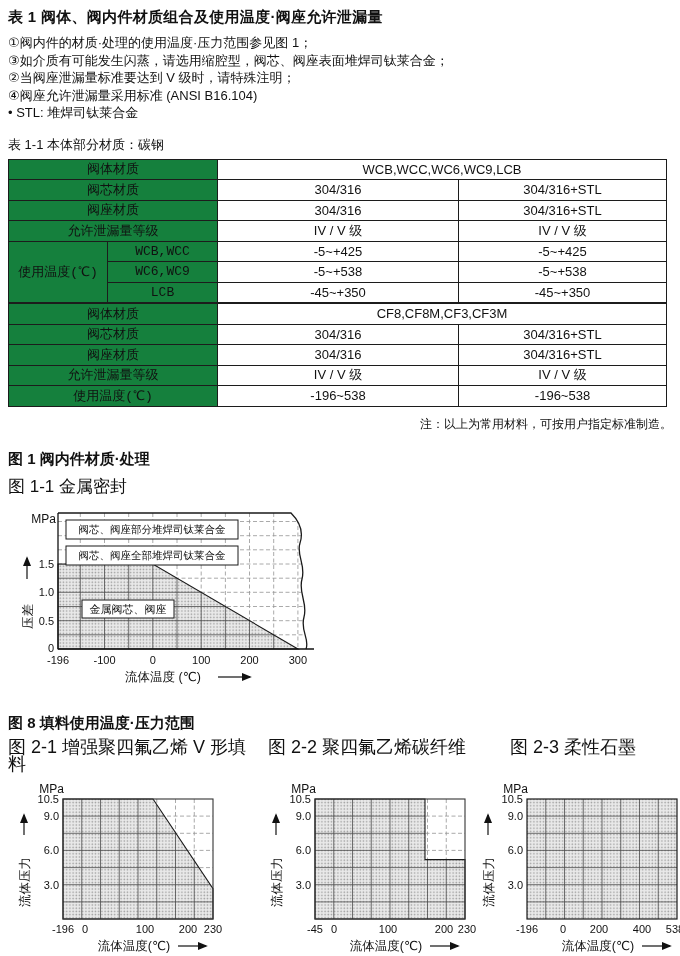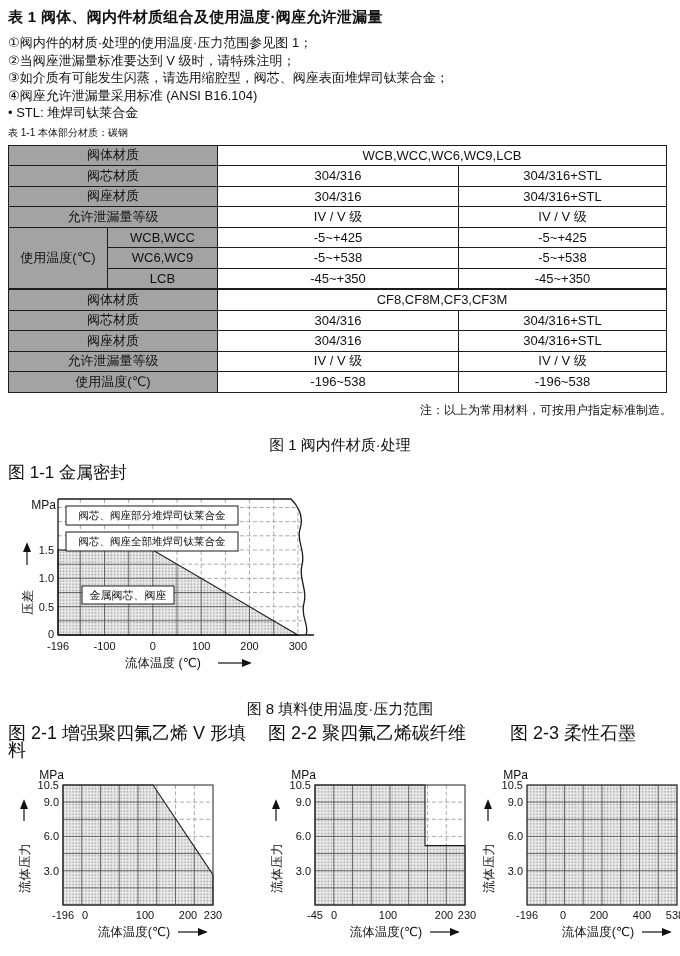--- a/index.html
+++ b/index.html
@@ -1,27 +1,27 @@
 <!DOCTYPE html>
 <html><head>
 <meta charset="utf-8">
 <style>
   html,body{margin:0;padding:0;background:#fff;}
   body{width:680px;height:956px;overflow:hidden;color:#111;
        font-family:"Liberation Sans","DejaVu Sans",sans-serif;}
   .page{padding:6px 8px 0 8px;width:664px;}
   .doc-title{font-size:15px;font-weight:bold;margin:2px 0 7px 0;letter-spacing:.3px;}
   .note{font-size:13px;line-height:17.5px;}
-  .tbl-caption{font-size:10px;margin:4px 0 5px 0;}
+  .tbl-caption{font-size:13px;margin:14px 0 5px 0;}
   table{border-collapse:collapse;width:658px;table-layout:fixed;}
   td{border:1.5px solid #1c1c1c;font-size:13px;height:19.5px;text-align:center;
      padding:0 2px;overflow:hidden;white-space:nowrap;}
-  td.hdr{background:#a3a3a3;}
+  td.hdr{background:#15803d;font-family:Liberation Mono, monospace;}
   .footnote{font-size:12px;margin:9px 0 0 0;text-align:right;}
-  .sec-title{font-size:15px;font-weight:normal;margin:17px 0 6px 0;text-align:center;}
+  .sec-title{font-size:15px;font-weight:bold;margin:17px 0 6px 0;}
   .fig-caption{font-size:17px;margin:0 0 3px 0;}
   svg text{font-family:"Liberation Sans","DejaVu Sans",sans-serif;fill:#111;}
   .tick{font-size:11px;}
   .unit{font-size:12px;}
   .axname{font-size:12.5px;}
   .boxlabel{font-size:10.5px;}
   .figrow{display:flex;margin-top:4px;}
   .figcol1{width:242px;flex:none;}
   .figcol2{width:230px;flex:none;}
   .figcol3{flex:1;}
@@ -95,22 +95,22 @@
       </clipPath>
   </defs>
 </svg>
 
 <div class="page">
 
   <div class="doc-title">表 1 阀体、阀内件材质组合及使用温度·阀座允许泄漏量</div>
 
   <div>
     <div class="note">①阀内件的材质·处理的使用温度·压力范围参见图 1；</div>
+    <div class="note">③如介质有可能发生闪蒸，请选用缩腔型，阀芯、阀座表面堆焊司钛莱合金；</div>
     <div class="note">②当阀座泄漏量标准要达到 V 级时，请特殊注明；</div>
-    <div class="note">③如介质有可能发生闪蒸，请选用缩腔型，阀芯、阀座表面堆焊司钛莱合金；</div>
     <div class="note">④阀座允许泄漏量采用标准 (ANSI B16.104)</div>
     <div class="note">• STL: 堆焊司钛莱合金</div>
   </div>
 
   <div class="tbl-caption">表 1-1 本体部分材质：碳钢</div>
 
   <table>
     <colgroup>
         <col style="width:99px">
         <col style="width:110px">

